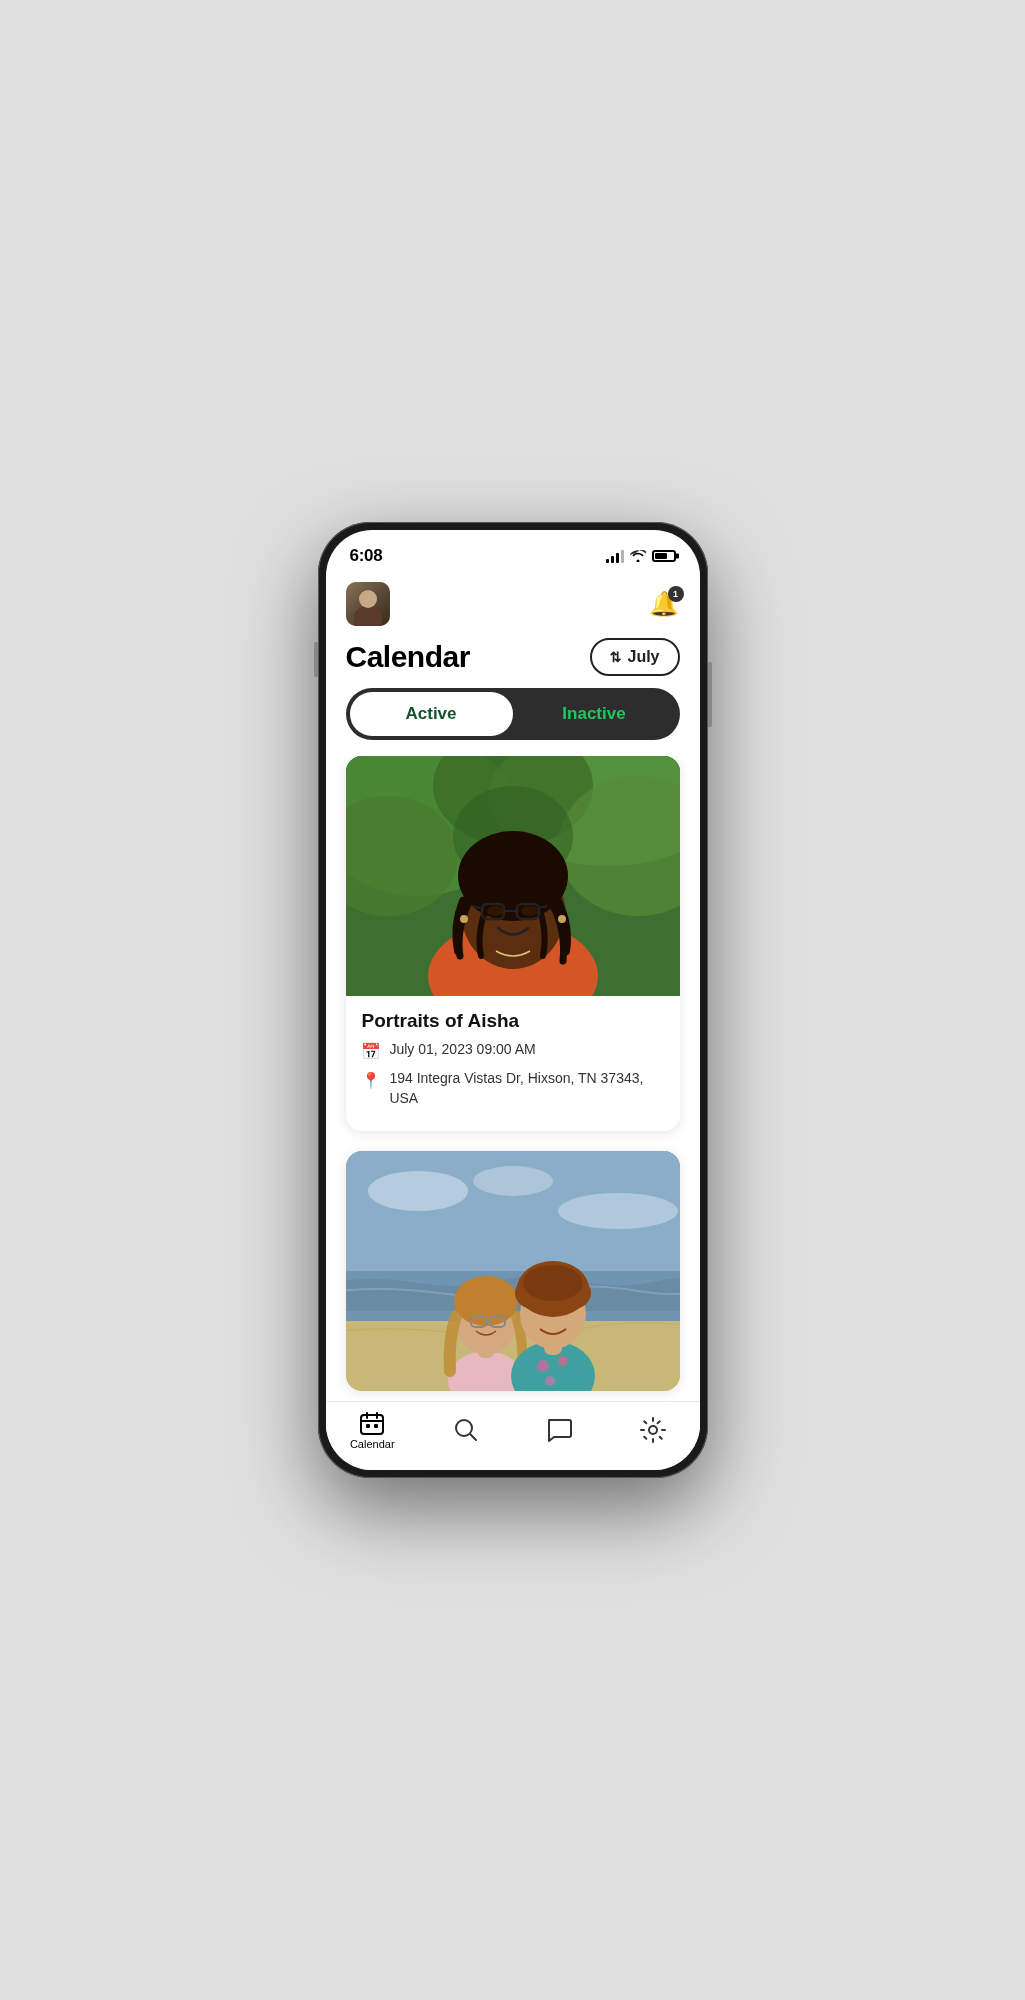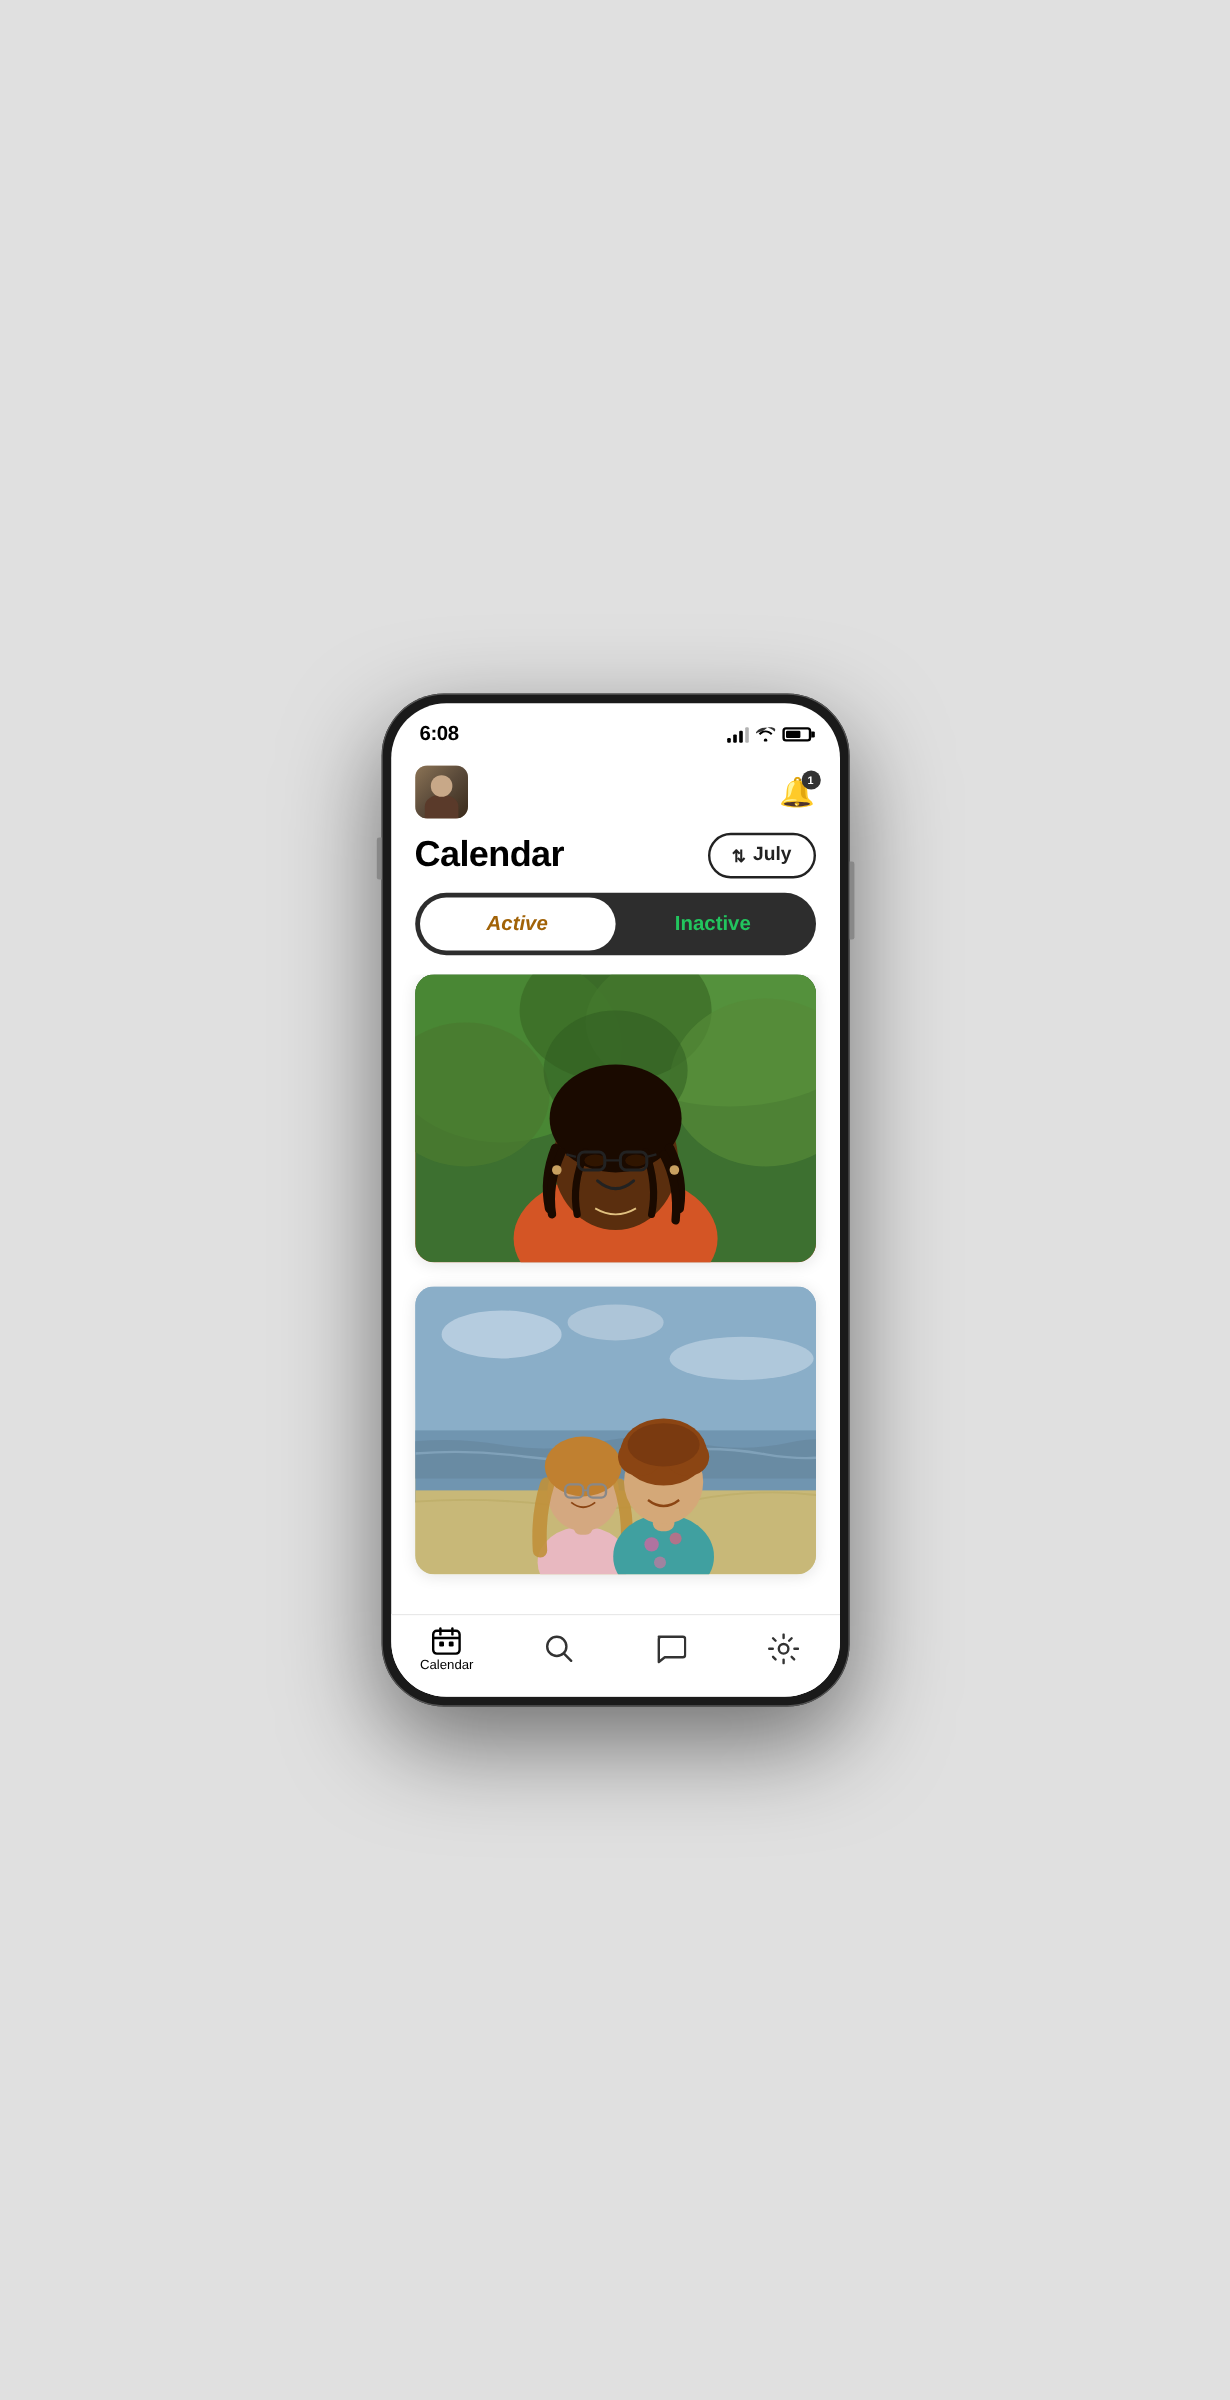--- a/index.html
+++ b/index.html
@@ -8,21 +8,21 @@
       background: #e0e0e0;
       display: flex;
       justify-content: center;
       align-items: center;
       min-height: 100vh;
       font-family: -apple-system, BlinkMacSystemFont, 'Segoe UI', sans-serif;
     }
 
     .phone-outer {
       width: 390px;
-      height: 844px;
+      height: 956px;
       background: #1a1a1a;
       border-radius: 52px;
       padding: 8px;
       box-shadow: 0 30px 80px rgba(0,0,0,0.5), inset 0 0 0 1px #555;
       position: relative;
     }
 
     .phone-inner {
       width: 100%;
       height: 100%;
@@ -253,22 +253,21 @@
       text-align: center;
       padding: 12px 0;
       border-radius: 26px;
       font-size: 17px;
       font-weight: 600;
       cursor: pointer;
     }
 
     .tab-active {
       background: #fff;
-      color: #a16207;
-      font-style: italic;
+      color: #14532d;
     }
 
     .tab-inactive {
       background: transparent;
       color: #22c55e;
     }
 
     
     .scroll-content {
       flex: 1;
@@ -456,20 +455,31 @@
               <line x1="142" y1="152" x2="134" y2="150" stroke="#222" stroke-width="2"></line>
               <line x1="201" y1="152" x2="209" y2="150" stroke="#222" stroke-width="2"></line>
 
               <path d="M160 172 Q175 185 190 172" stroke="#222" stroke-width="2.5" fill="none" stroke-linecap="round"></path>
 
               <circle cx="126" cy="163" r="4" fill="#c8a060"></circle>
               <circle cx="224" cy="163" r="4" fill="#c8a060"></circle>
 
               <path d="M158 195 Q175 205 192 195" stroke="#e0c080" stroke-width="1.5" fill="none"></path>
             </svg>
+          </div>
+          <div class="card-info">
+            <div class="card-title">Portraits of Aisha</div>
+            <div class="card-detail">
+              <span class="detail-icon">📅</span>
+              <span>July 01, 2023 09:00 AM</span>
+            </div>
+            <div class="card-detail">
+              <span class="detail-icon">📍</span>
+              <span>194 Integra Vistas Dr, Hixson, TN 37343, USA</span>
+            </div>
           </div>
         </div>
 
         <div class="card">
           <div class="beach-scene">
             <svg class="beach-svg" viewBox="0 0 350 240" preserveAspectRatio="xMidYMid slice">
 
               <rect width="350" height="140" fill="#8aaec8"></rect>
 
               <ellipse cx="80" cy="40" rx="50" ry="20" fill="#c8d8e8" opacity="0.7"></ellipse>

